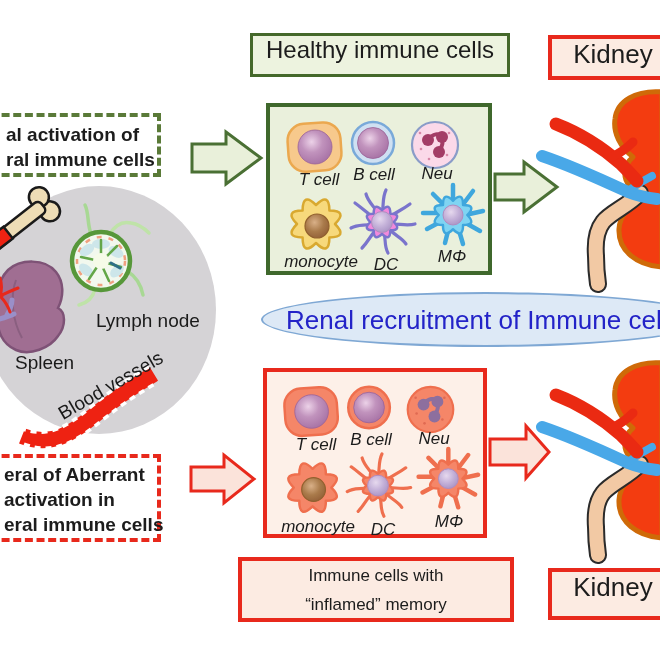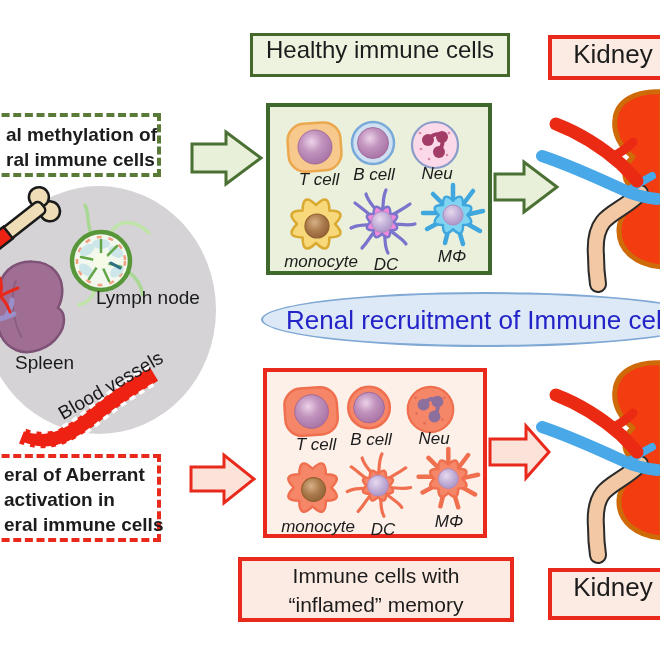--- a/index.html
+++ b/index.html
@@ -165,27 +165,27 @@
 
     <path d="M192,144 L226,144 L226,132 L261,158 L226,184 L226,172 L192,172 Z" fill="#e9f0da" stroke="#4a7034" stroke-width="3"></path>
     <path d="M495,174 L524,174 L524,162 L557,187 L524,212 L524,200 L495,200 Z" fill="#e9f0da" stroke="#4a7034" stroke-width="3"></path>
     <path d="M191,467 L224,467 L224,455 L254,479 L224,503 L224,491 L191,491 Z" fill="#fbe3da" stroke="#e8291c" stroke-width="3"></path>
     <path d="M490,439 L526,439 L526,426 L549,452 L526,478 L526,465 L490,465 Z" fill="#fbe3da" stroke="#e8291c" stroke-width="3"></path>
 
     <use href="#g-kidney"></use>
     <use href="#g-kidney" transform="translate(0,271)"></use>
   </svg>
 
-  <div class="abs organ-label" style="left:96px;top:287px;">Lymph node</div>
+  <div class="abs organ-label" style="left:96px;top:310px;">Lymph node</div>
   <div class="abs organ-label" style="left:15px;top:352px;">Spleen</div>
   <div class="abs organ-label" style="left:60px;top:404px;transform:rotate(-30deg);transform-origin:0 50%;">Blood vessels</div>
 
   <div class="abs dashed-green" style="left:-45px;top:113px;width:206px;height:64px;box-sizing:border-box;">
     <div class="bold-lines" style="padding:5px 0 0 47px;">
-      <div>al methylation of</div>
+      <div>al activation of</div>
       <div>ral immune cells</div>
     </div>
   </div>
 
   <div class="abs dashed-red" style="left:-45px;top:454px;width:206px;height:88px;box-sizing:border-box;">
     <div class="bold-lines" style="padding:4px 0 0 45px;">
       <div>eral of Aberrant</div>
       <div>activation in</div>
       <div>eral immune cells</div>
     </div>
@@ -230,21 +230,21 @@
       <use href="#g-cell-mp" class="cell-mp" transform="translate(183,108)"></use>
     </svg>
     <div class="cell-label" style="left:49px;top:63px;">T cell</div>
     <div class="cell-label" style="left:104px;top:58px;">B cell</div>
     <div class="cell-label" style="left:167px;top:57px;">Neu</div>
     <div class="cell-label" style="left:51px;top:145px;">monocyte</div>
     <div class="cell-label" style="left:116px;top:148px;">DC</div>
     <div class="cell-label" style="left:182px;top:140px;">MΦ</div>
   </div>
 
-  <div class="abs box-red center-text" style="left:238px;top:557px;width:276px;height:65px;box-sizing:border-box;font-size:21px;line-height:29px;">
+  <div class="abs box-red center-text" style="left:238px;top:557px;width:276px;height:65px;box-sizing:border-box;font-size:17px;line-height:29px;">
     <div>
       <div>Immune cells with</div>
       <div>“inflamed” memory</div>
     </div>
   </div>
 
   <div class="abs box-red center-text" style="left:548px;top:568px;width:130px;height:52px;box-sizing:border-box;font-size:26px;">
     <span>Kidney</span>
   </div>
 

